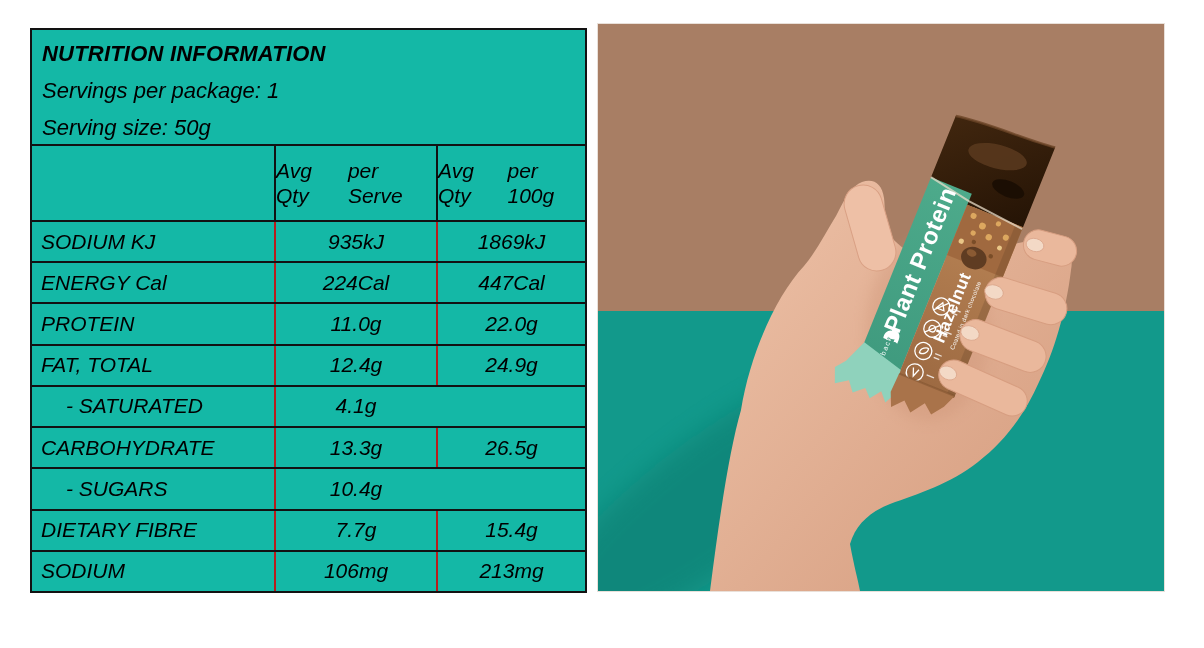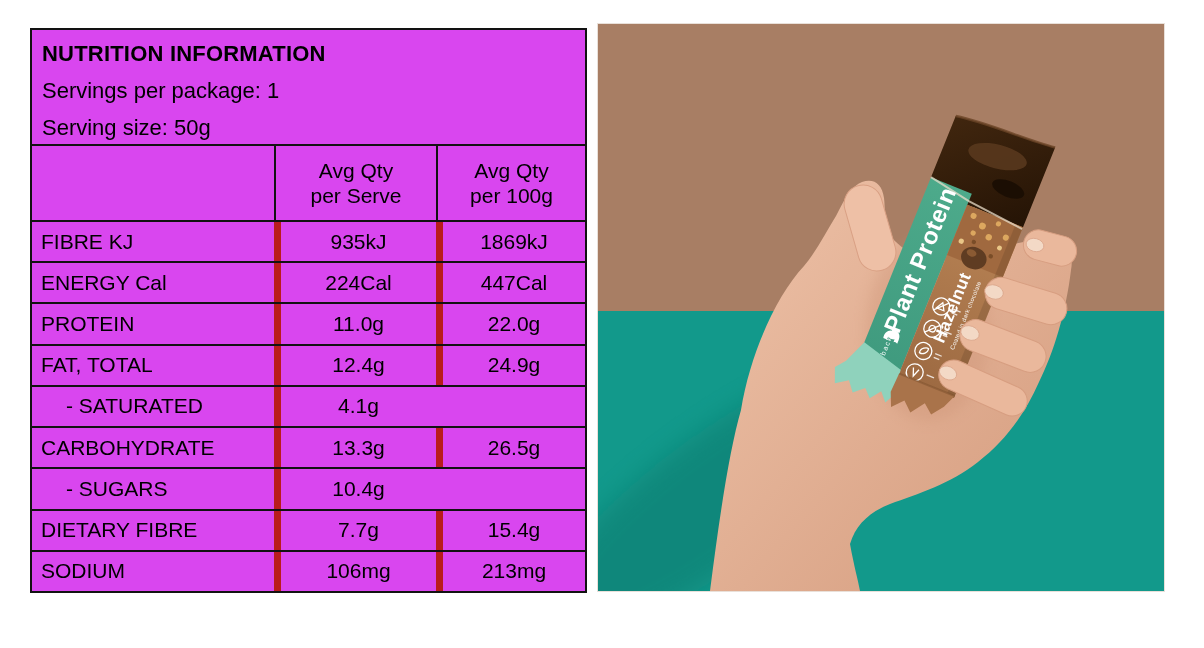--- a/index.html
+++ b/index.html
@@ -7,41 +7,41 @@
     width:1204px;height:648px;position:relative;overflow:hidden;
     background:#ffffff;
     font-family:"Liberation Sans", sans-serif;
     color:#000;
   }
 
   
   .ntable{
     position:absolute;left:30px;top:28px;width:557px;height:565px;
     border:2px solid #121212;box-sizing:border-box;
-    display:flex;flex-direction:column;background:#d946ef;
+    display:flex;flex-direction:column;background:#14b8a6;font-style:italic;
   }
   .t-head{height:114px;box-sizing:border-box;padding:6px 10px 0 10px;flex:0 0 auto;}
   .t-title{font-size:22px;font-weight:bold;line-height:36px;letter-spacing:.2px;}
   .t-line{font-size:22px;line-height:37px;}
   .t-cols{
     flex:0 0 76px;display:grid;grid-template-columns:242px 162px 1fr;
     border-top:2px solid #121212;box-sizing:border-box;
   }
-  .t-cols .c{display:flex;flex-direction:column;align-items:center;justify-content:center;
+  .t-cols .c{display:flex;flex-direction:row;align-items:center;justify-content:center;
     font-size:21px;line-height:25px;}
   .t-cols .c.blank{}
   .t-cols .c:nth-child(2),.t-cols .c:nth-child(3){border-left:2px solid #121212;}
   .t-row{
     flex:1 1 auto;display:grid;grid-template-columns:242px 162px 1fr;
     border-top:2px solid #121212;box-sizing:border-box;
   }
   .t-row .lbl{display:flex;align-items:center;padding-left:9px;font-size:21px;}
   .t-row.indent .lbl{padding-left:34px;}
   .t-row .val{display:flex;align-items:center;justify-content:center;font-size:21px;
-    border-left:7px solid #b91c1c;}
+    border-left:2px solid #b91c1c;}
 
   
   .photo{
     position:absolute;left:597px;top:23px;width:566px;height:567px;
     border:1px solid #e9e0d9;box-sizing:content-box;
   }
   .photo svg{display:block;}
 </style>
 </head>
 <body>
@@ -59,21 +59,21 @@
       <span>Avg Qty</span>
       <span>per Serve</span>
     </div>
     <div class="c">
       <span>Avg Qty</span>
       <span>per 100g</span>
     </div>
   </div>
 
   <div class="t-row">
-    <div class="lbl">FIBRE KJ</div>
+    <div class="lbl">SODIUM KJ</div>
     <div class="val">935kJ</div>
     <div class="val">1869kJ</div>
   </div>
   <div class="t-row">
     <div class="lbl">ENERGY Cal</div>
     <div class="val">224Cal</div>
     <div class="val">447Cal</div>
   </div>
   <div class="t-row">
     <div class="lbl">PROTEIN</div>

